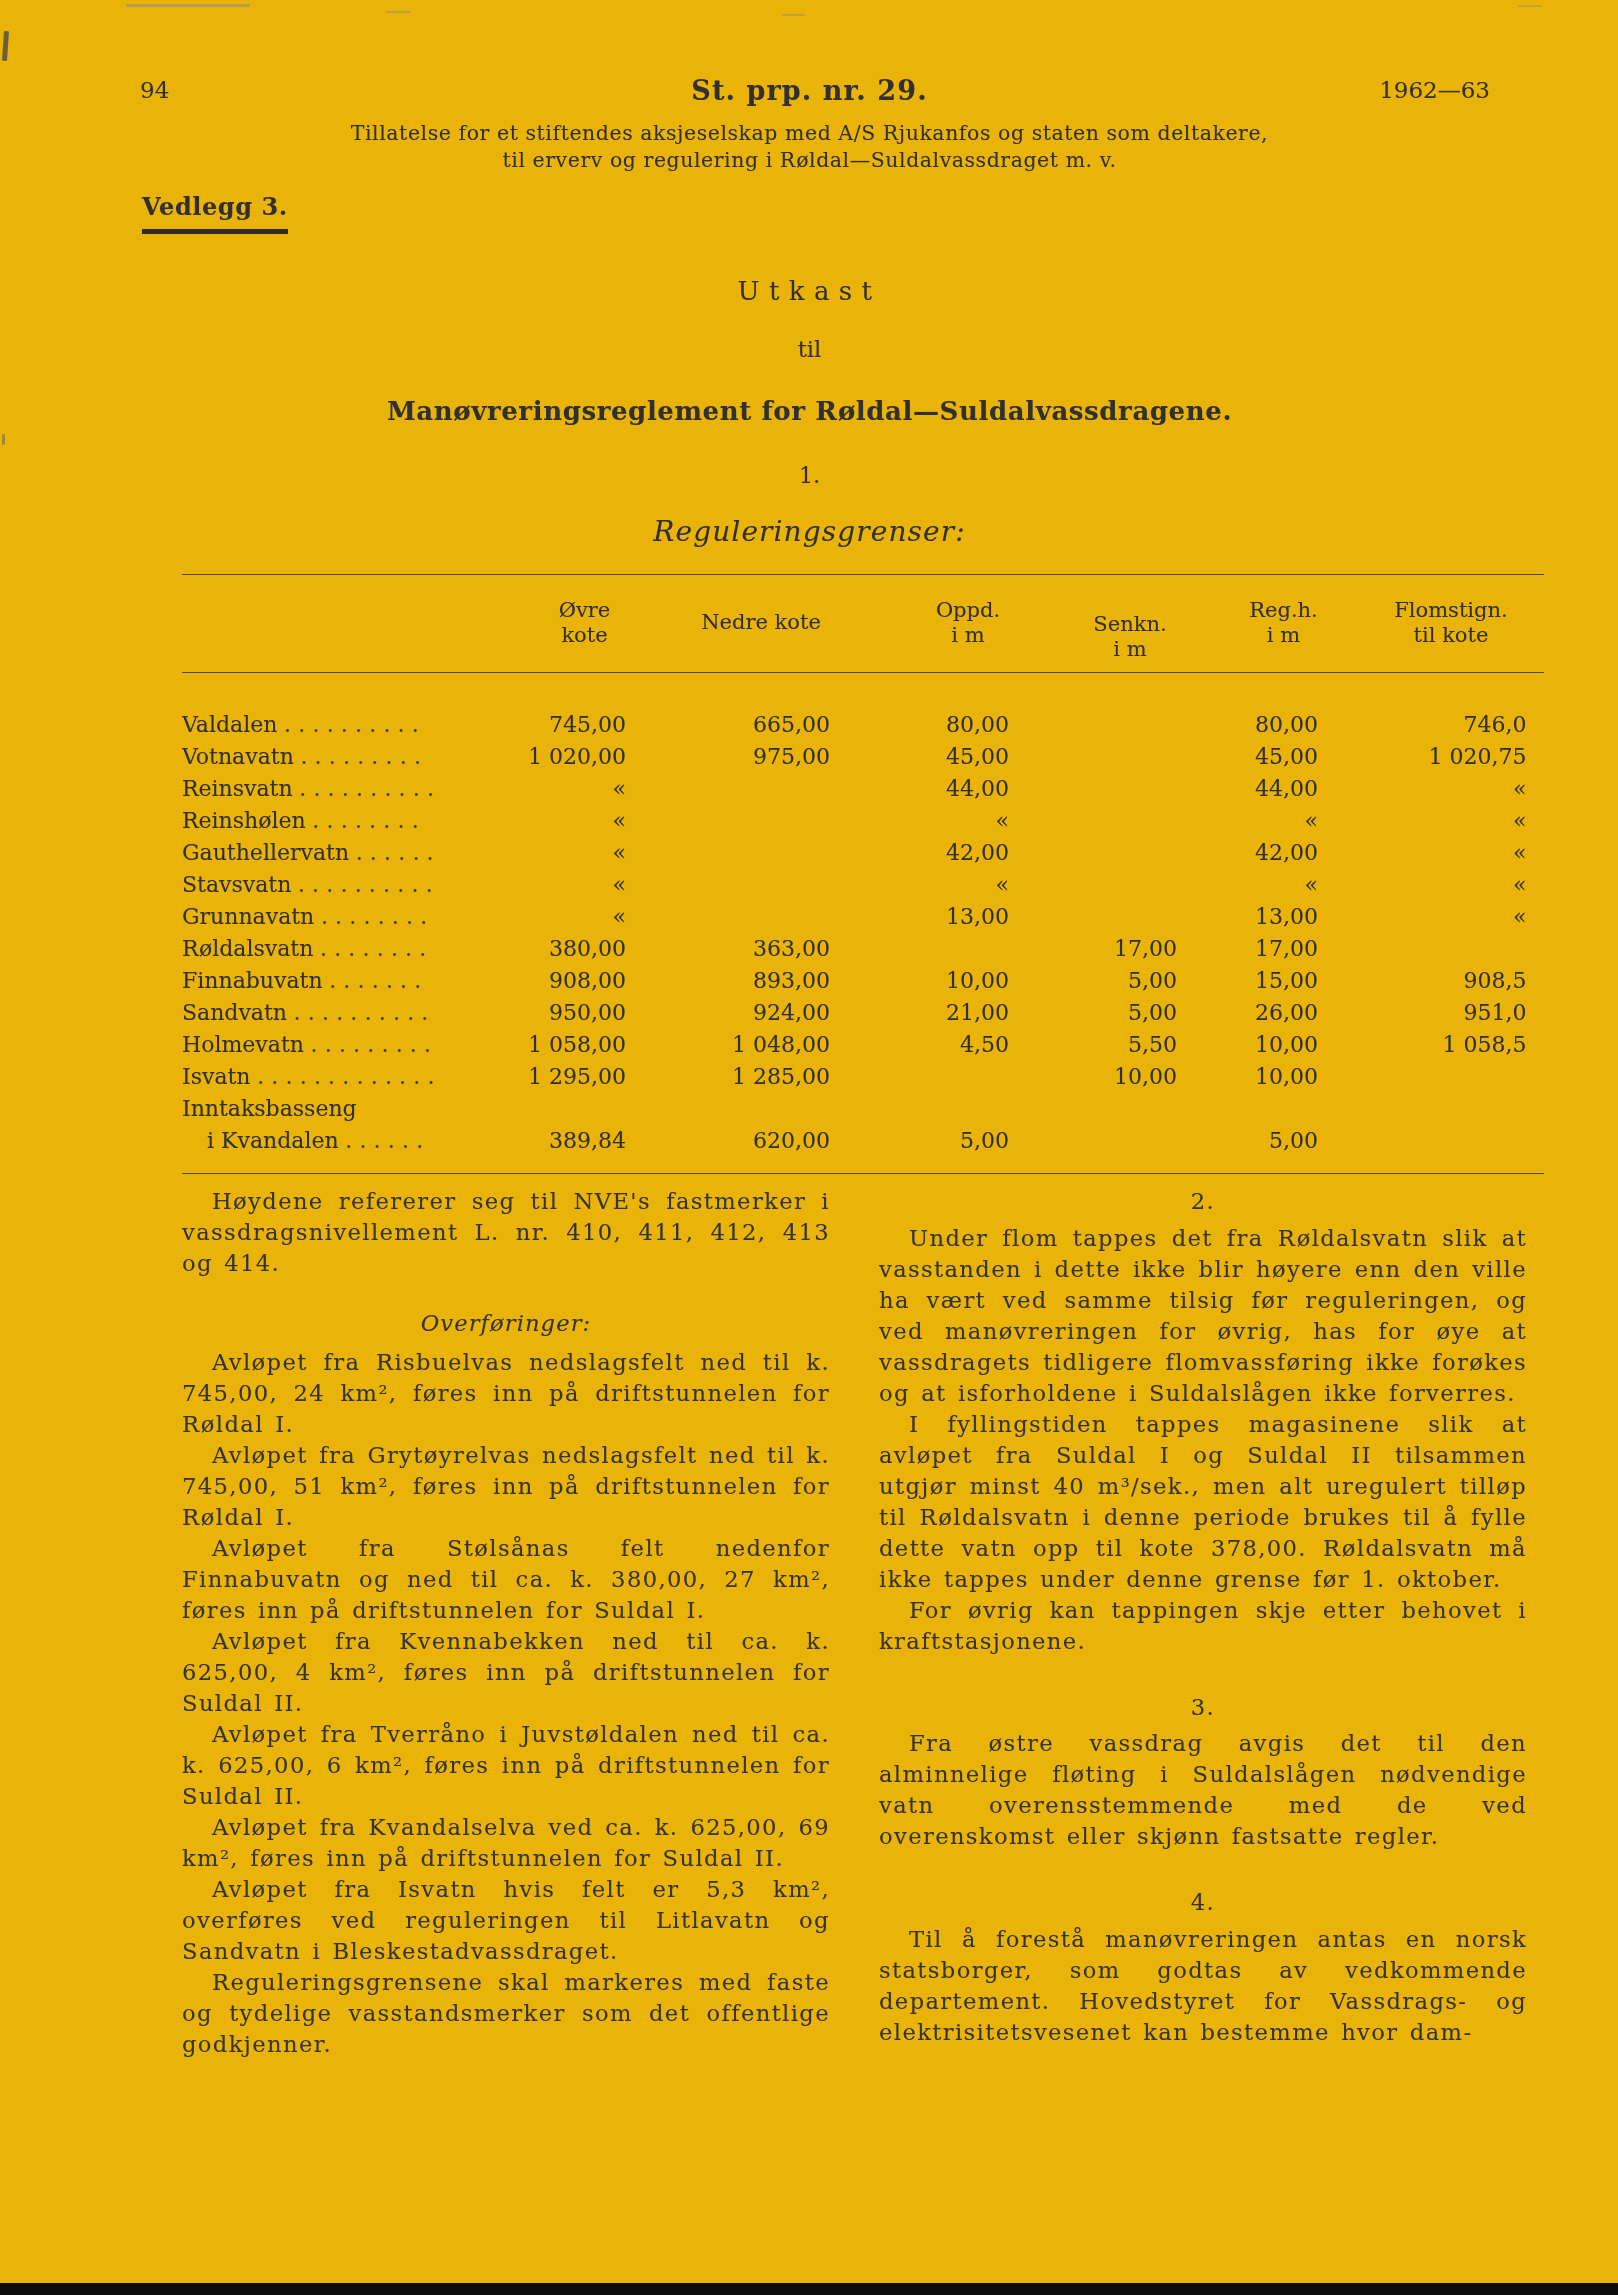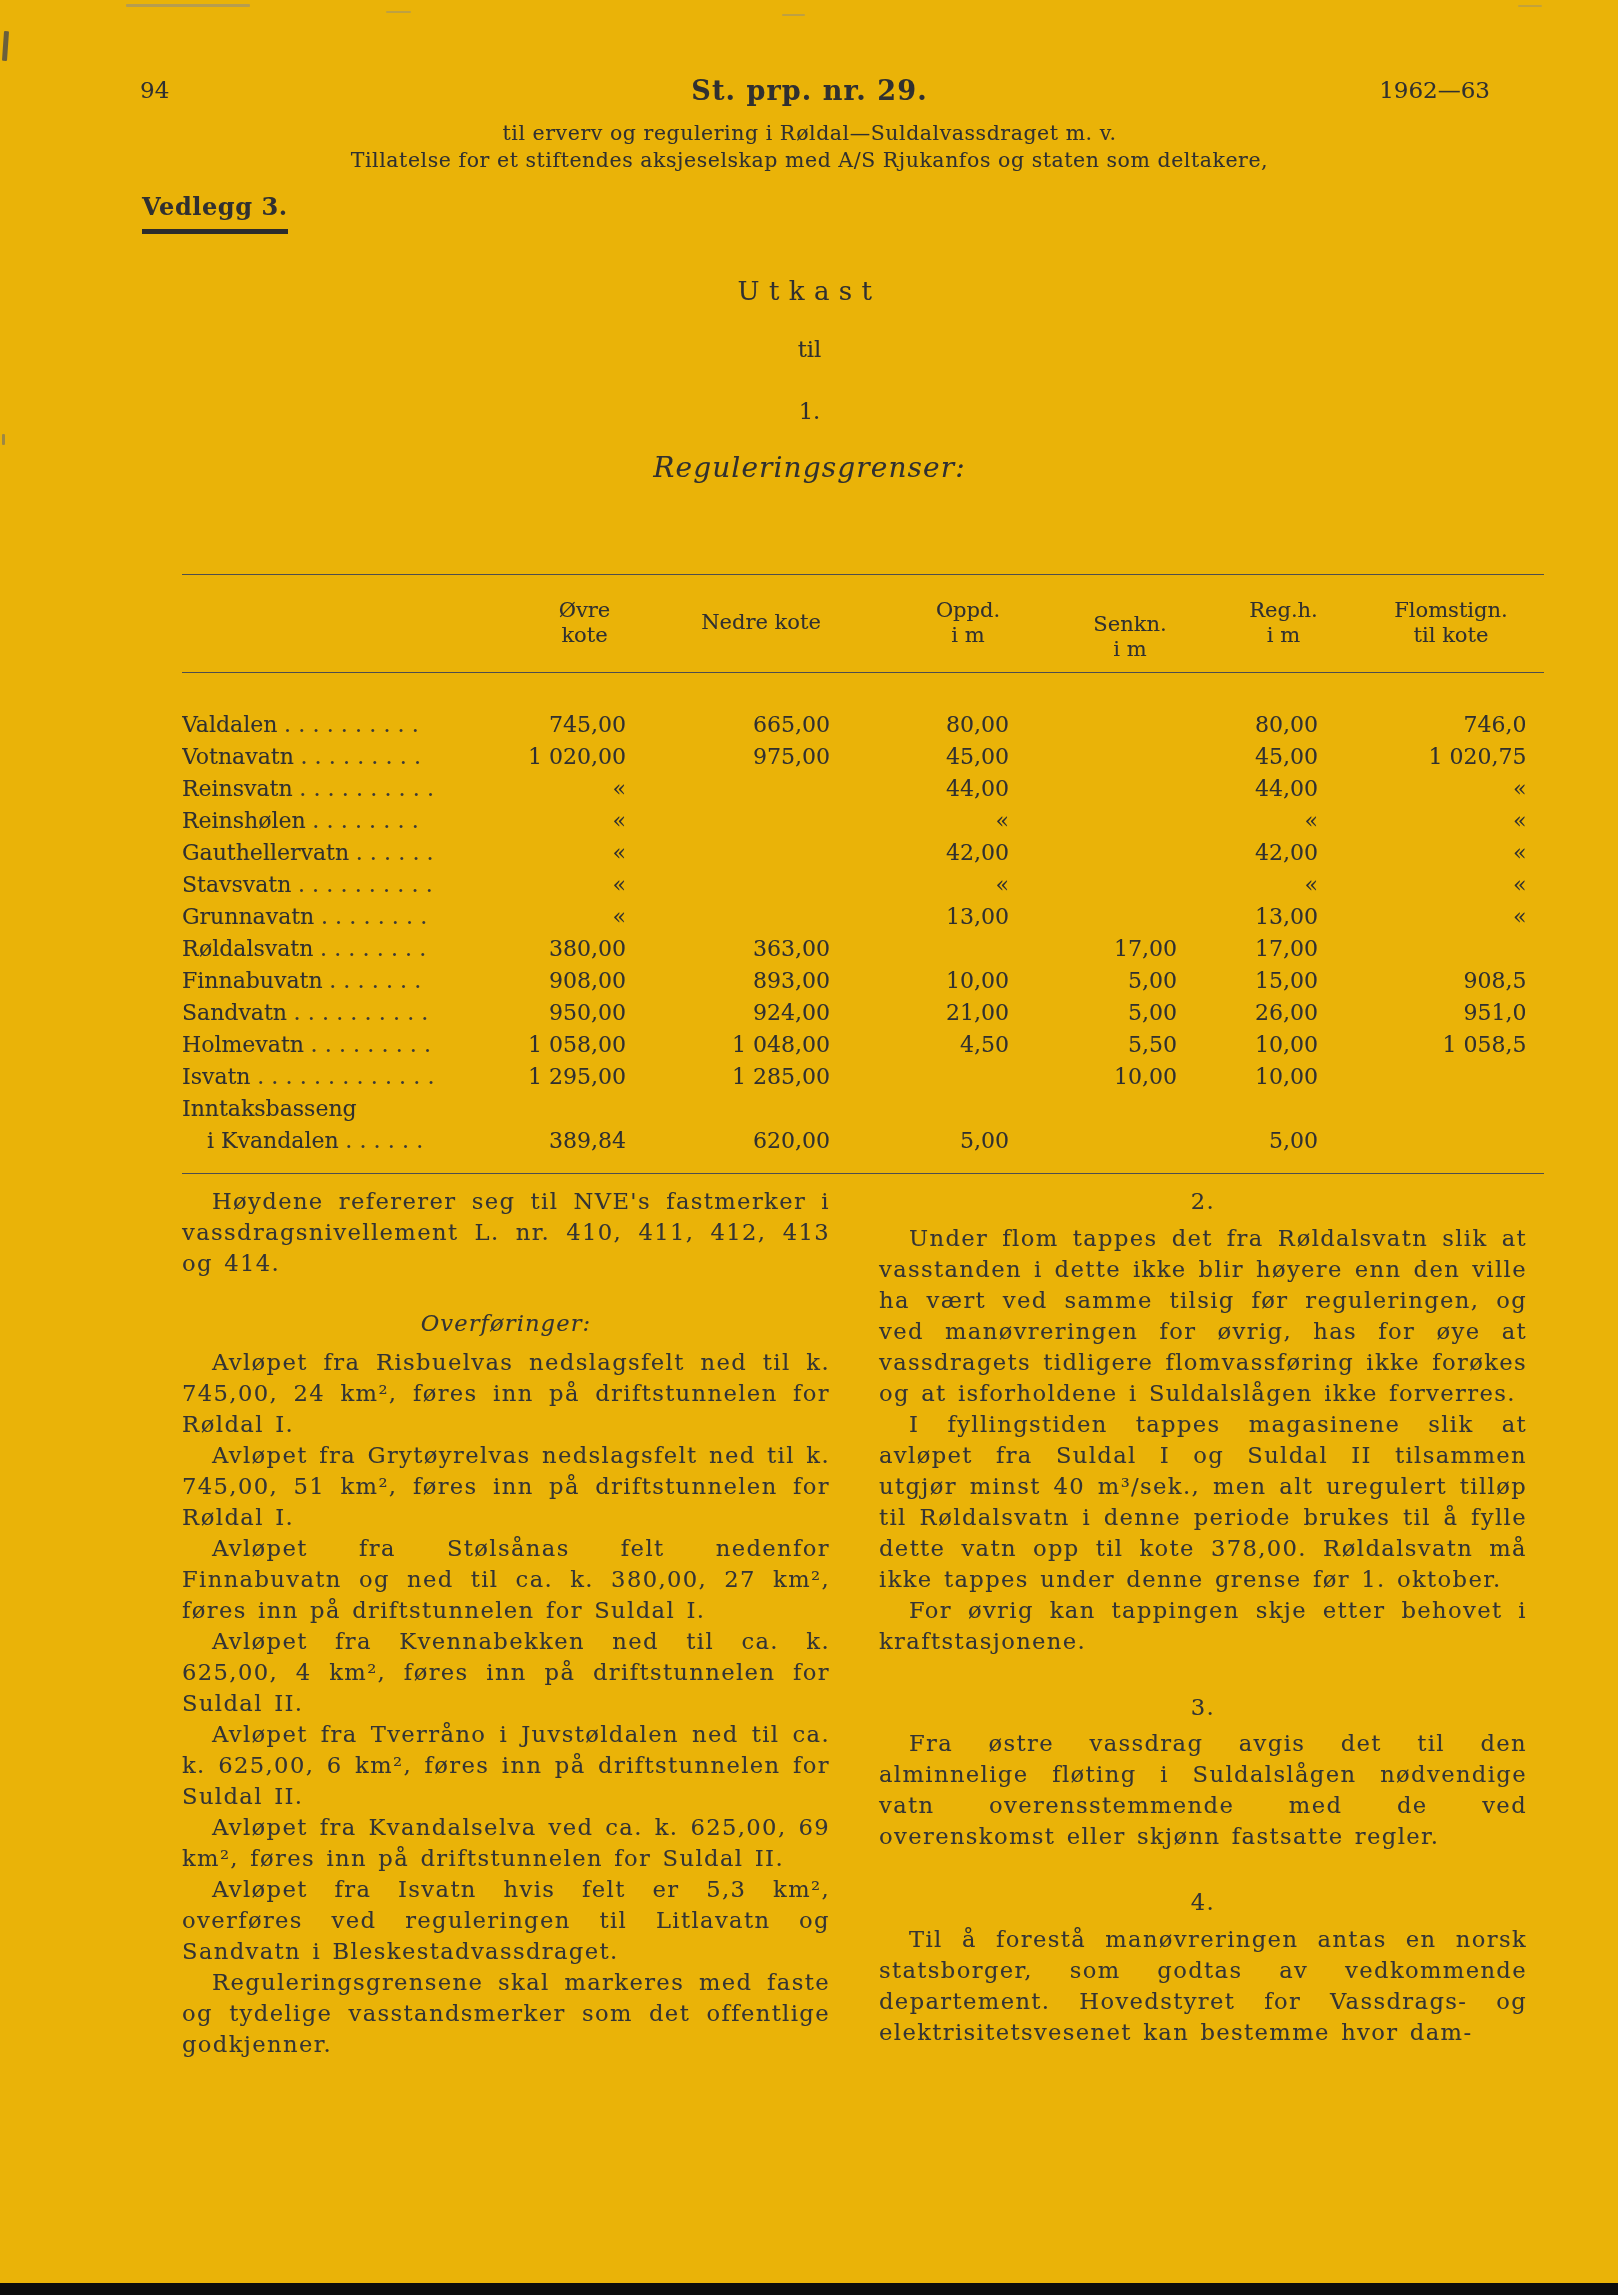--- a/index.html
+++ b/index.html
@@ -79,29 +79,30 @@
   <div class="artifact lmark1"></div>
   <div class="artifact lmark2"></div>
 
   <div class="page-header">
     <span class="page-num">94</span>
     <span class="doc-title">St. prp. nr. 29.</span>
     <span class="session-years">1962—63</span>
   </div>
 
   <div class="subtitle">
+    <div>Tillatelse for et stiftendes aksjeselskap med A/S Rjukanfos og staten som deltakere,</div>
     <div>til erverv og regulering i Røldal—Suldalvassdraget m. v.</div>
-    <div>Tillatelse for et stiftendes aksjeselskap med A/S Rjukanfos og staten som deltakere,</div>
   </div>
 
   <div class="vedlegg">Vedlegg 3.</div>
 
   <div class="title-block">
     <div class="utkast">Utkast</div>
     <div class="til">til</div>
+    <div class="main-title">Manøvreringsreglement for Røldal—Suldalvassdragene.</div>
     <div class="sec-num-1">1.</div>
     <div class="sec-head-1">Reguleringsgrenser:</div>
   </div>
 
   <div class="reg-table">
     <div class="rule"></div>
     <div class="tgrid thead">
       <div class="hcell name"></div>
       <div class="hcell ovre">
         <span>Øvre kote</span>

